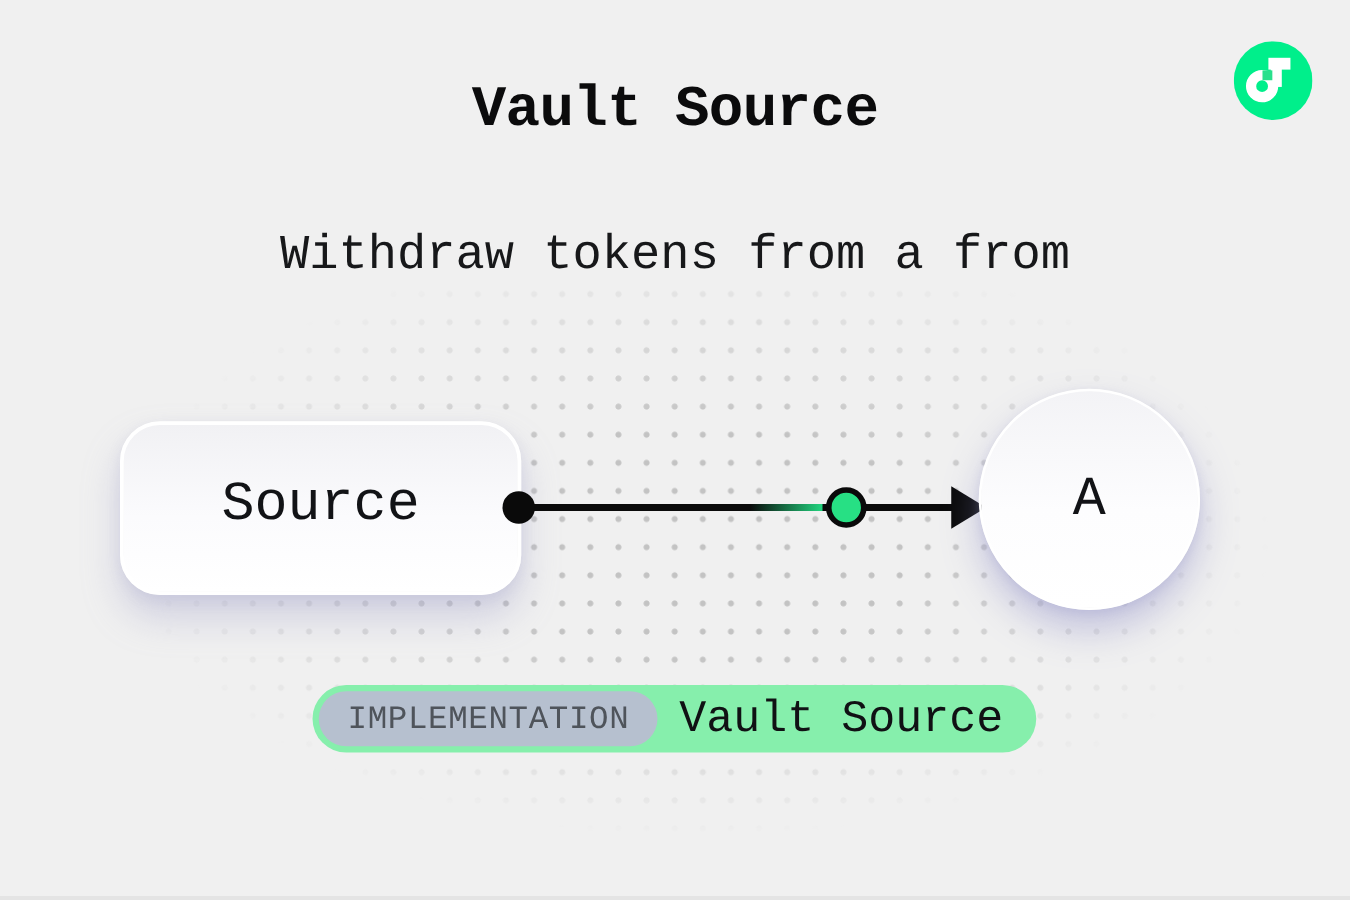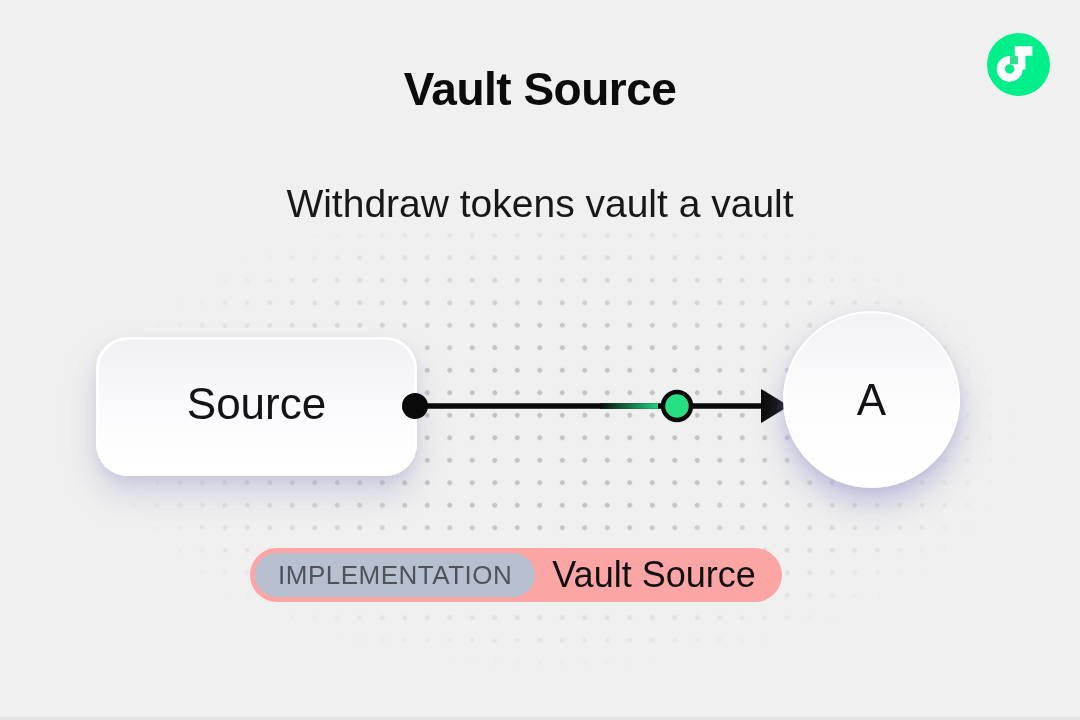--- a/index.html
+++ b/index.html
@@ -5,20 +5,21 @@
   html,body{margin:0;padding:0;}
   body{
     font-family:"Liberation Sans","DejaVu Sans",sans-serif;
     background:#e4e4e4;
   }
   .canvas{
     position:relative;
     width:1080px;height:717px;
     background:#F0F0F0;
     overflow:hidden;
+    font-family:Liberation Mono, monospace;
   }
   
   .dots{
     position:absolute;
     left:50px;top:218px;right:15px;bottom:-10px;
     background-image:radial-gradient(circle,#c3c3c3 2.1px,rgba(195,195,195,0) 2.7px);
     background-size:22.5px 22.5px;
     background-position:6px 6px;
     -webkit-mask-image:radial-gradient(ellipse 58% 60% at 50% 42%,#000 30%,rgba(0,0,0,0) 78%);
     mask-image:radial-gradient(ellipse 58% 60% at 50% 42%,#000 30%,rgba(0,0,0,0) 78%);
@@ -95,21 +96,21 @@
       <circle cx="50" cy="50" r="50" fill="#00EF8B"></circle>
       <circle cx="36" cy="57" r="14" fill="none" stroke="#ffffff" stroke-width="13"></circle>
       <rect x="47" y="30" width="14" height="28" fill="#ffffff"></rect>
       <rect x="44" y="21" width="28" height="15" fill="#ffffff"></rect>
       <rect x="36.5" y="37" width="12.5" height="12.5" fill="#29E08C"></rect>
     </svg>
   </div>
 
   <h1 class="title">Vault Source</h1>
 
-  <div class="subtitle">Withdraw tokens vault a vault</div>
+  <div class="subtitle">Withdraw tokens from a from</div>
 
   <div class="vault-node">
     <span class="node-label">Source</span>
   </div>
 
   <svg class="connector" viewBox="0 0 410 64" aria-hidden="true">
     <defs>
       <linearGradient id="lineGreen" gradientUnits="userSpaceOnUse" x1="205" y1="32" x2="262" y2="32">
         <stop offset="0" stop-color="#0a0a0a"></stop>
         <stop offset="1" stop-color="#21d17d"></stop>
@@ -119,18 +120,18 @@
     <line x1="205" y1="32" x2="263" y2="32" stroke="url(#lineGreen)" stroke-width="5.5"></line>
     <circle cx="20" cy="32" r="13" fill="#0a0a0a"></circle>
     <polygon points="366,15 394,32 366,49" fill="#0a0a0a"></polygon>
     <circle cx="282" cy="32" r="14" stroke="#0a0a0a" stroke-width="4.5" fill="#27E084"></circle>
   </svg>
 
   <div class="recipient-node">
     <span class="node-label">A</span>
   </div>
 
-  <div class="badge" style="background: #fca5a5;">
+  <div class="badge" style="background: #86efac;">
     <span class="tag" style="background: rgb(182, 192, 207);">IMPLEMENTATION</span>
     <span class="badge-label">Vault Source</span>
   </div>
 
 </div>
 
 </body></html>

